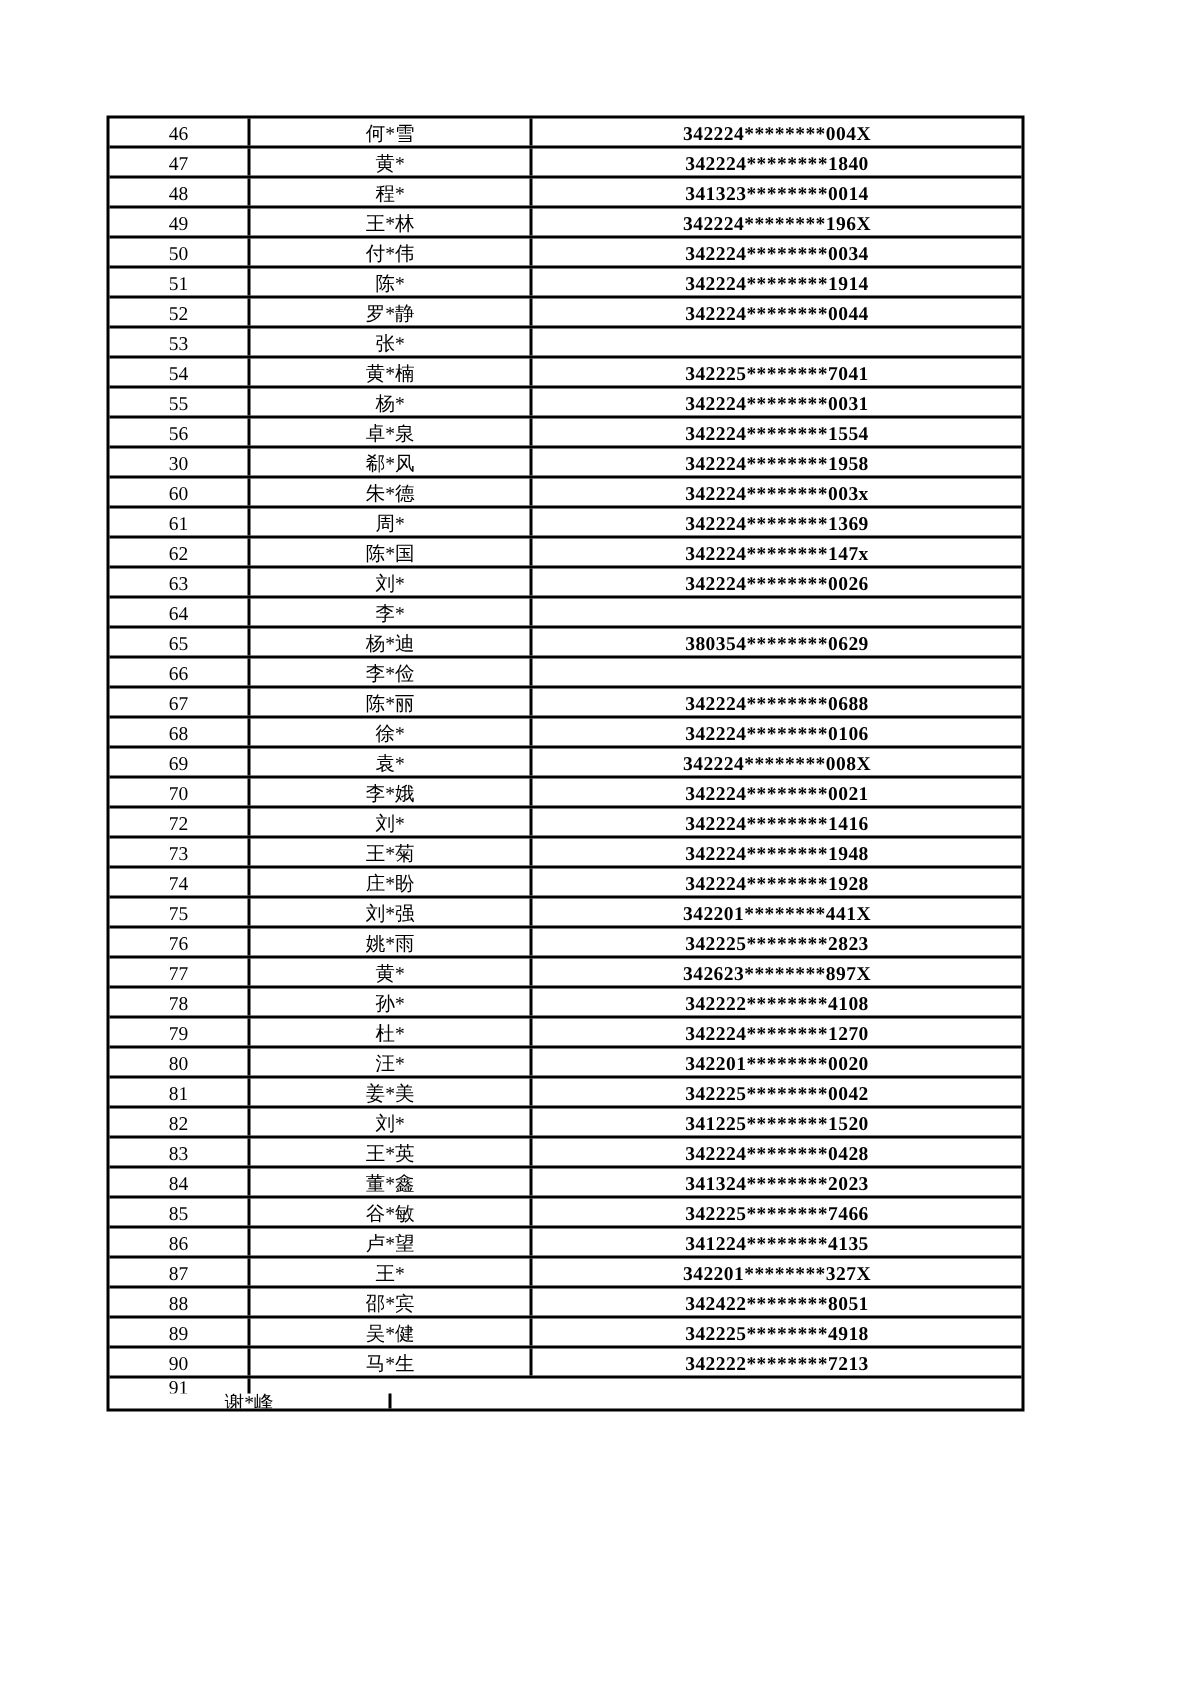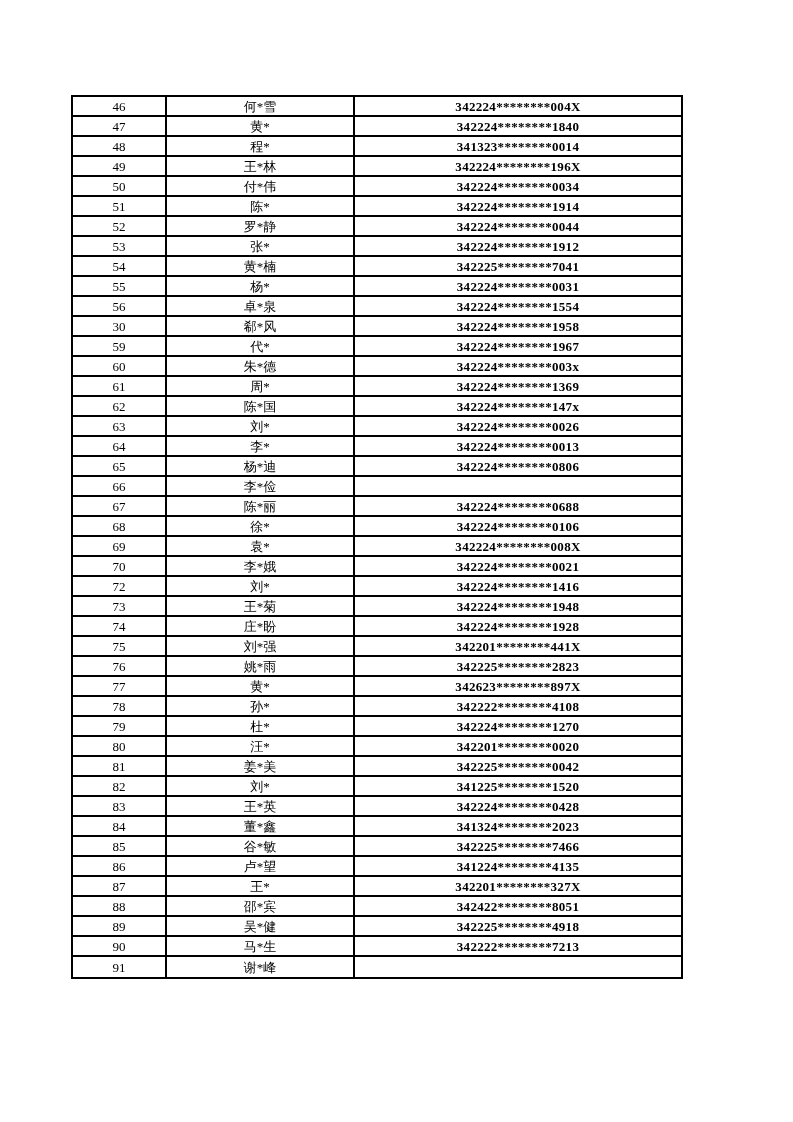--- a/index.html
+++ b/index.html
@@ -12,34 +12,35 @@
     width: 793px;
     height: 1122px;
     background: #ffffff;
     font-family: "Liberation Serif", "DejaVu Serif", serif;
     color: #000000;
     overflow: hidden;
   }
   .roster-table {
     position: absolute;
     left: 71px;
-    top: 95px;
+    top: 77px;
     width: 612px;
     border: 2px solid #000000;
     box-sizing: border-box;
     background: #ffffff;
   }
   .row {
     display: flex;
     height: 20px;
     box-sizing: border-box;
     border-bottom: 2px solid #000000;
   }
   .row:last-child {
     border-bottom: none;
+    flex-direction: column;
   }
   .cell {
     box-sizing: border-box;
     display: flex;
     align-items: center;
     justify-content: center;
     font-size: 13px;
     line-height: 1;
     white-space: nowrap;
     overflow: hidden;
@@ -95,21 +96,20 @@
           <div class="cell c2">342224********1914</div>
         </div>
         <div class="row">
           <div class="cell c0">52</div>
           <div class="cell c1">罗*静</div>
           <div class="cell c2">342224********0044</div>
         </div>
         <div class="row">
           <div class="cell c0">53</div>
           <div class="cell c1">张*</div>
-          <div class="cell c2">342224********1912</div>
         </div>
         <div class="row">
           <div class="cell c0">54</div>
           <div class="cell c1">黄*楠</div>
           <div class="cell c2">342225********7041</div>
         </div>
         <div class="row">
           <div class="cell c0">55</div>
           <div class="cell c1">杨*</div>
           <div class="cell c2">342224********0031</div>
@@ -118,25 +118,20 @@
           <div class="cell c0">56</div>
           <div class="cell c1">卓*泉</div>
           <div class="cell c2">342224********1554</div>
         </div>
         <div class="row">
           <div class="cell c0">30</div>
           <div class="cell c1">郗*风</div>
           <div class="cell c2">342224********1958</div>
         </div>
         <div class="row">
-          <div class="cell c0">59</div>
-          <div class="cell c1">代*</div>
-          <div class="cell c2">342224********1967</div>
-        </div>
-        <div class="row">
           <div class="cell c0">60</div>
           <div class="cell c1">朱*德</div>
           <div class="cell c2">342224********003x</div>
         </div>
         <div class="row">
           <div class="cell c0">61</div>
           <div class="cell c1">周*</div>
           <div class="cell c2">342224********1369</div>
         </div>
         <div class="row">
@@ -145,26 +140,25 @@
           <div class="cell c2">342224********147x</div>
         </div>
         <div class="row">
           <div class="cell c0">63</div>
           <div class="cell c1">刘*</div>
           <div class="cell c2">342224********0026</div>
         </div>
         <div class="row">
           <div class="cell c0">64</div>
           <div class="cell c1">李*</div>
-          <div class="cell c2">342224********0013</div>
         </div>
         <div class="row">
           <div class="cell c0">65</div>
           <div class="cell c1">杨*迪</div>
-          <div class="cell c2">342224********0806</div>
+          <div class="cell c2">380354********0629</div>
         </div>
         <div class="row">
           <div class="cell c0">66</div>
           <div class="cell c1">李*俭</div>
         </div>
         <div class="row">
           <div class="cell c0">67</div>
           <div class="cell c1">陈*丽</div>
           <div class="cell c2">342224********0688</div>
         </div>

